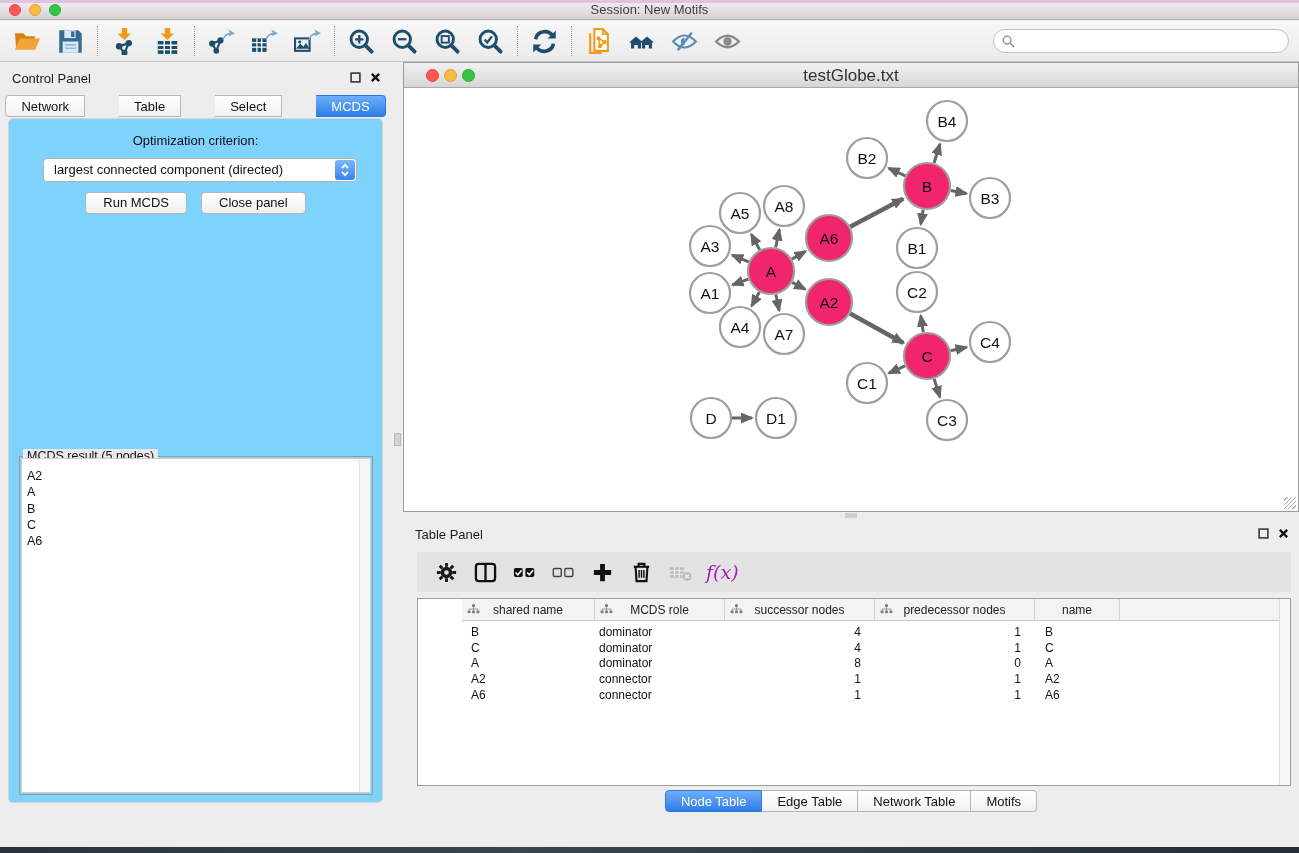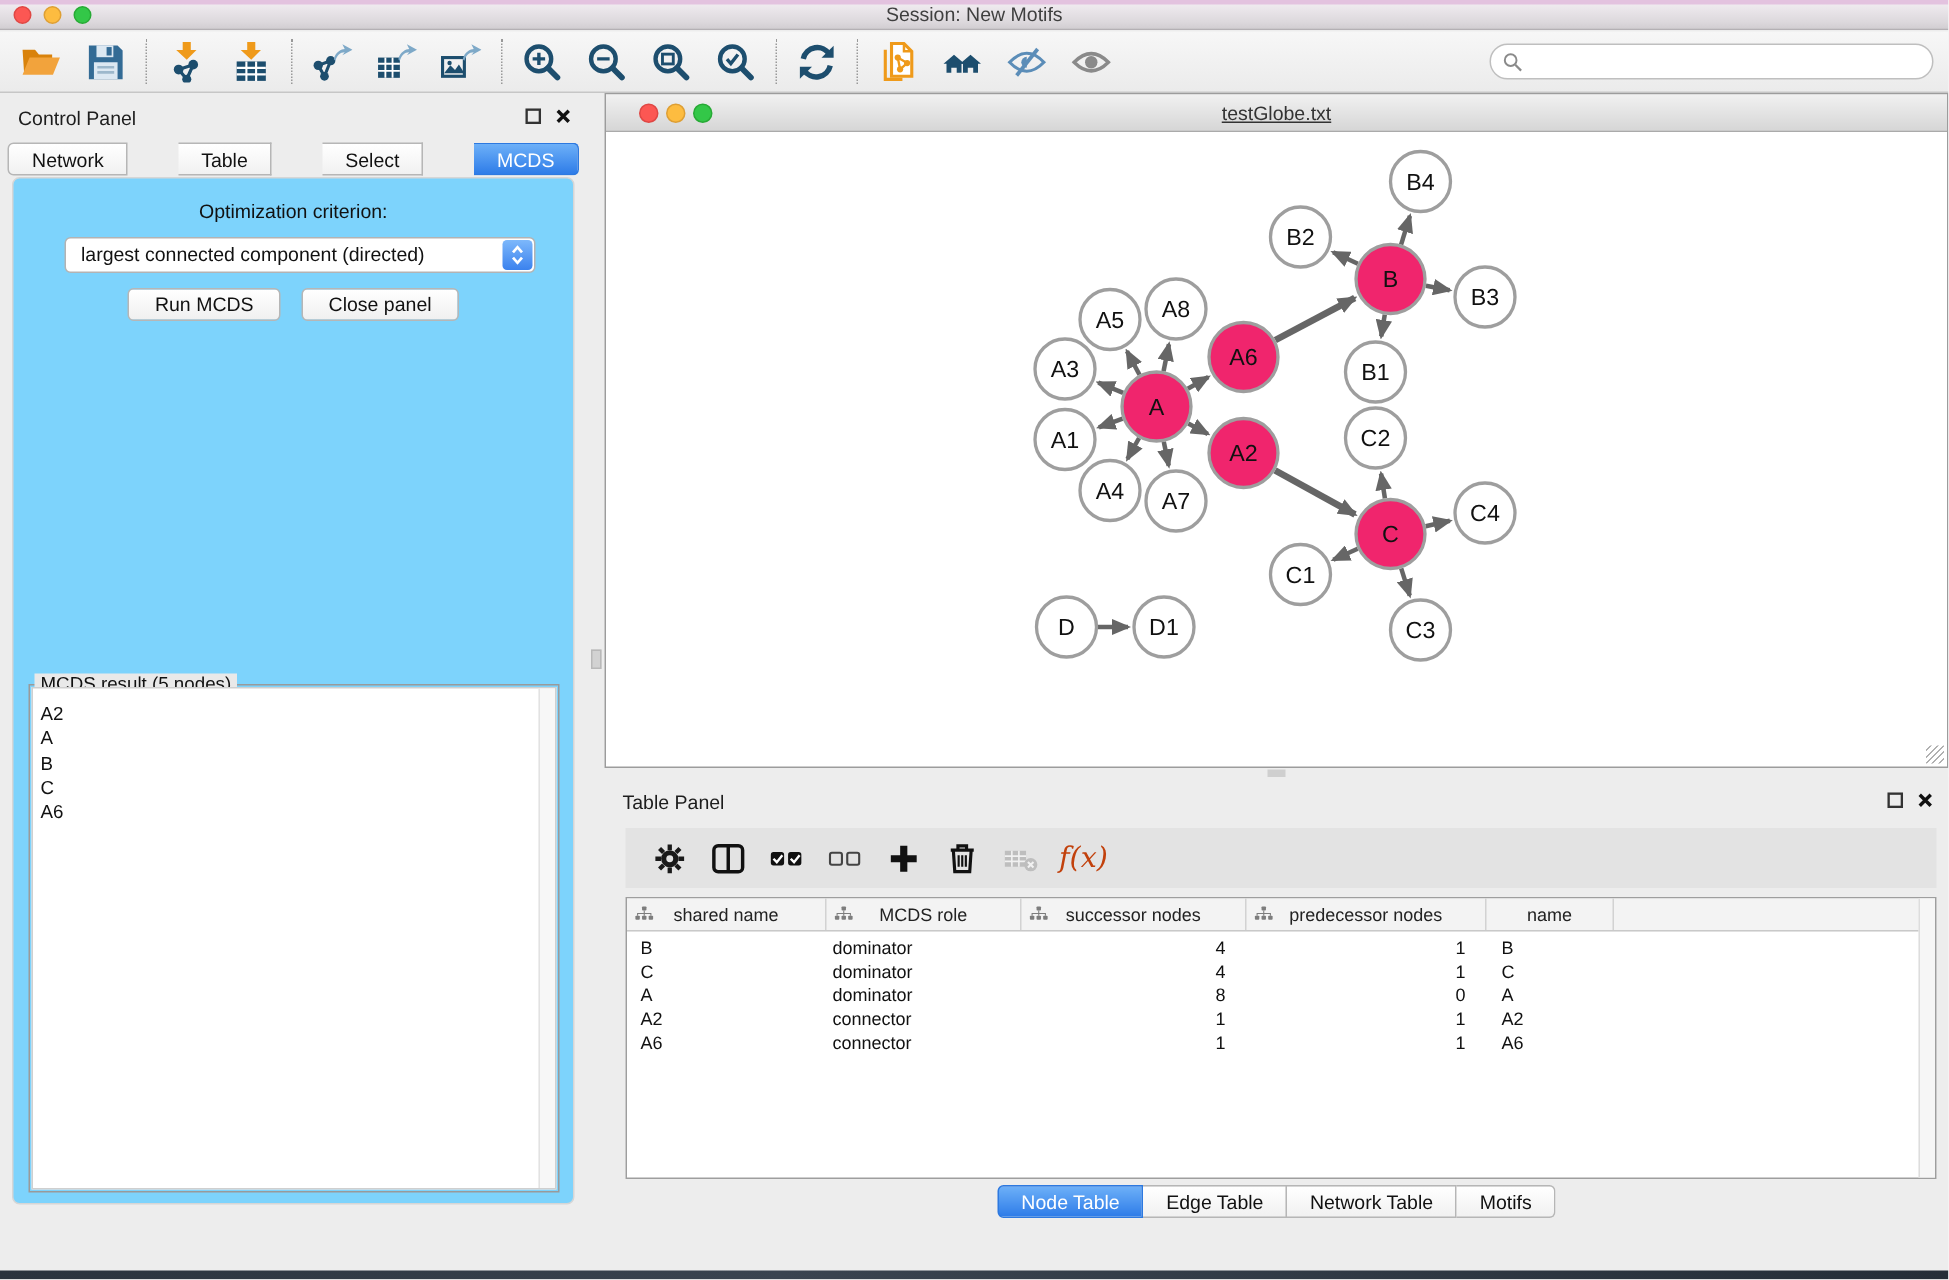--- a/index.html
+++ b/index.html
@@ -59,35 +59,35 @@
 
   .v-handle { position:absolute; left:394px; top:433px; width:7px; height:13px; background:#d2d2d2; border:1px solid #b8b8b8; }
   .h-handle { position:absolute; left:845px; top:513px; width:12px; height:5px; background:#cfcfcf; }
 
   
   .network-frame { position:absolute; left:403px; top:62px; right:0; height:450px;
     background:#fff; border:1px solid #9c9c9c; }
   .frame-titlebar { position:relative; height:25px; background:linear-gradient(#f1f1f1,#d6d6d6); border-bottom:1px solid #aaa; }
   .frame-traffic { position:absolute; left:22px; top:6px; display:flex; gap:5px; }
   .light.sm { width:13px; height:13px; }
-  .frame-title { text-align:center; line-height:25px; font-size:13px; color:#333;text-decoration:underline; }
+  .frame-title { text-align:center; line-height:25px; font-size:17px; color:#333; }
   .frame-content { position:absolute; left:1px; right:1px; top:26px; bottom:1px; background:#fff; }
   .frame-content svg { display:block; }
   .resize-grip { position:absolute; right:2px; bottom:2px; width:12px; height:12px;
     background:repeating-linear-gradient(135deg,transparent 0 2px,#b0b0b0 2px 3px); }
 
   
   .table-panel { position:absolute; left:403px; top:518px; right:0; bottom:38px; background:#ededed; }
   .tp-toolbar { position:absolute; left:14px; right:8px; top:34px; height:40px; background:#e3e3e3;
     display:flex; align-items:center; padding-left:10px; }
   .tp-icon { width:39px; height:32px; display:flex; align-items:center; justify-content:center; }
   .tp-icon svg { width:23px; height:23px; }
   .tp-icon.disabled { opacity:.5; }
-  .fx-label { font-style:italic; font-family:"DejaVu Serif",serif; font-size:19px; color:#c2410c; margin-left:6px; }
-  .tbl { position:absolute; left:14px; right:8px; top:80px; bottom:29px; background:#fff; border:1px solid #9e9e9e; }
+  .fx-label { font-style:italic; font-family:"DejaVu Serif",serif; font-size:19px; color:#a21caf; margin-left:6px; }
+  .tbl { position:absolute; left:14px; right:8px; top:80px; bottom:29px; background:#fff; border:1px solid #9e9e9e;padding-left:44px; }
   .tbl-head { display:flex; height:22px; background:#f3f3f3; border-bottom:1px solid #c9c9c9; }
   .th { position:relative; display:flex; align-items:center; justify-content:center;
     font-size:12px; color:#222; border-right:1px solid #d2d2d2; }
   .th .tree { position:absolute; left:5px; top:5px; width:13px; height:10px; }
   .tbl-body { padding-top:3px; }
   .tr { display:flex; height:15.7px; align-items:center; font-size:12px; color:#111; }
   .td { overflow:hidden; white-space:nowrap; }
   .tbl-vtrack { position:absolute; right:0; top:0; bottom:0; width:11px; background:#f6f6f6; border-left:1px solid #ddd; }
   .tp-tabs { position:absolute; left:0; right:0; bottom:3px; display:flex; justify-content:center; }
 

